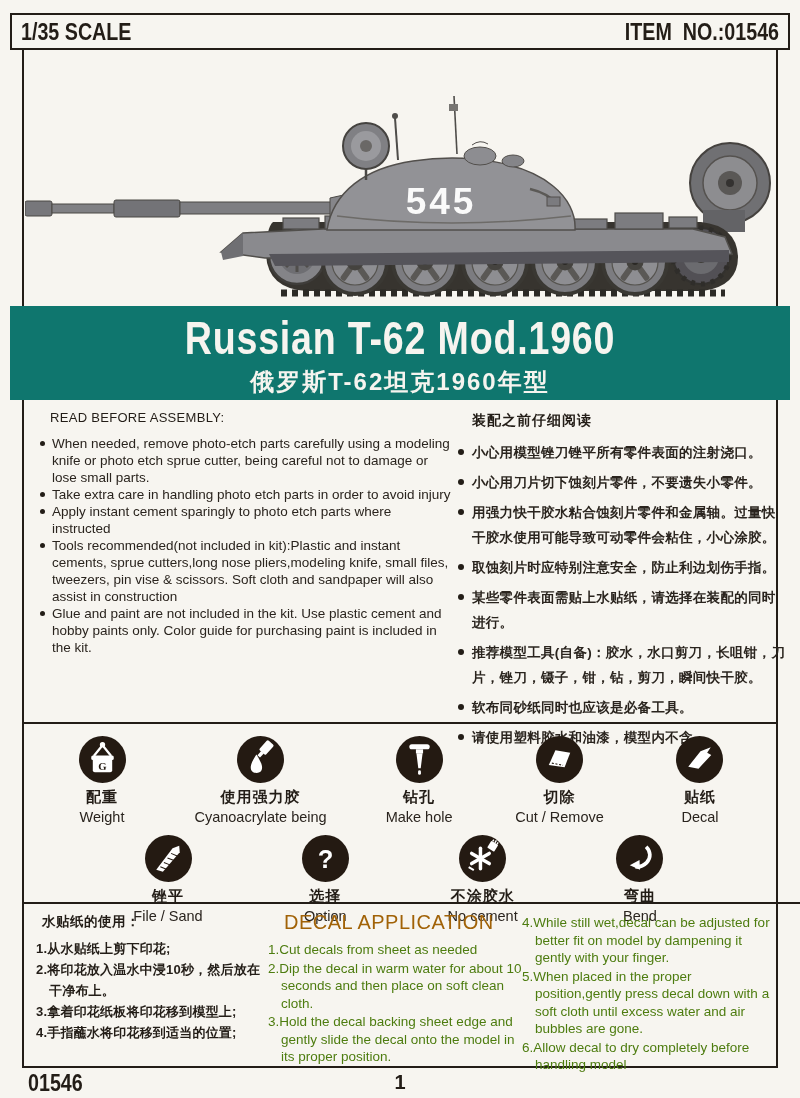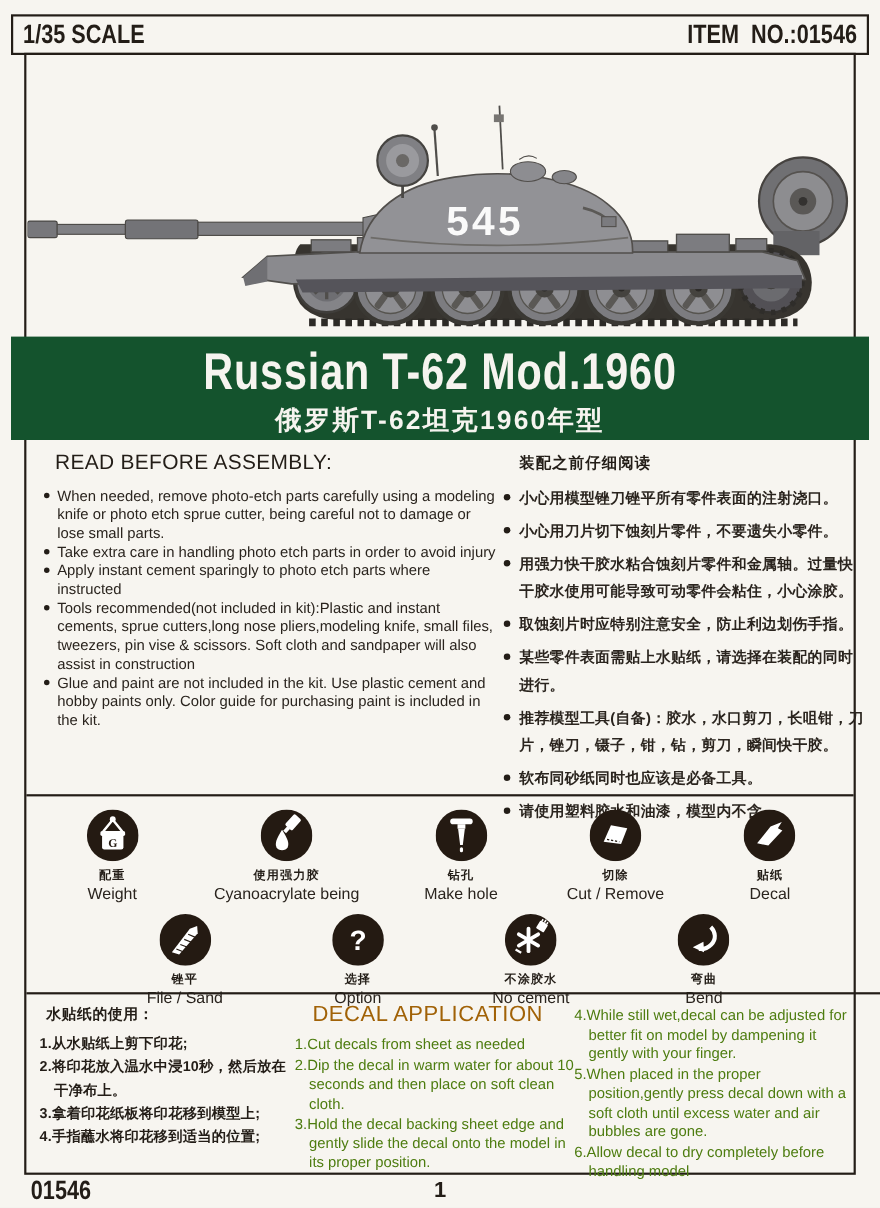--- a/index.html
+++ b/index.html
@@ -13,44 +13,44 @@
   .cond-l { display:inline-block; transform:scaleX(.82); transform-origin:left center; }
   .cond-r { display:inline-block; transform:scaleX(.82); transform-origin:right center; }
 
   
   .frame { position:absolute; left:22px; top:48px; width:756px; height:1020px; border:2px solid #231d17; }
 
   
   .tank { position:absolute; left:25px; top:90px; width:750px; height:215px; z-index:1; }
 
   
-  .title-band { position:absolute; left:10px; top:306px; width:780px; height:94px; background:#14532d;
+  .title-band { position:absolute; left:10px; top:306px; width:780px; height:94px; background:#0f766e;
     z-index:2; text-align:center; color:#f6f4ef; }
   .title-en { display:block; font-weight:bold; font-size:47px; letter-spacing:1px; margin-top:4px;
     transform:scaleX(.8); transform-origin:center; white-space:nowrap; }
   .title-zh { display:block; font-weight:bold; font-size:24px; margin-top:1px; letter-spacing:2px; }
 
   
   .rb-col-en { position:absolute; left:14px; top:354px; width:414px; }
   .rb-col-zh { position:absolute; left:432px; top:354px; width:332px; }
-  .rb-head-en { font-size:19px; letter-spacing:.3px; margin:6px 0 10px 12px; }
+  .rb-head-en { font-size:13px; letter-spacing:.3px; margin:6px 0 10px 12px; }
   .rb-head-zh { font-size:14px; font-weight:bold; margin:8px 0 10px 16px; letter-spacing:1px; }
   ul.bul { list-style:none; }
   ul.bul li { position:relative; padding-left:14px; font-size:13.5px; line-height:17px; color:#2a241e; }
   ul.bul li::before { content:""; position:absolute; left:2px; top:6px; width:5px; height:5px; border-radius:50%; background:#231d17; }
   ul.bul-zh li { padding-left:16px; font-size:13.5px; font-weight:bold; line-height:25px; margin-bottom:5px; letter-spacing:.3px; }
   ul.bul-zh li::before { width:6px; height:6px; top:9px; }
 
   
   .symbols { position:absolute; left:0; top:672px; width:752px; height:180px; border-top:2px solid #231d17; }
   .sym-row1 { display:flex; justify-content:space-between; padding:12px 28px 0 30px; }
   .sym-row2 { display:flex; justify-content:space-between; padding:10px 88px 0 96px; }
   .sym { display:flex; flex-direction:column; align-items:center; min-width:96px; }
   .sym-circle { width:47px; height:47px; display:block; }
-  .sym-zh { font-size:11px; font-weight:bold; margin-top:5px; letter-spacing:1px; }
+  .sym-zh { font-size:15px; font-weight:bold; margin-top:5px; letter-spacing:1px; }
   .sym-en { font-size:14.5px; margin-top:2px; color:#2a241e; }
 
   
   .decal { position:absolute; left:0; top:852px; width:780px; height:164px; border-top:2px solid #231d17; }
   .d-col-zh { position:absolute; left:12px; top:9px; width:234px; }
   .d-col-mid { position:absolute; left:244px; top:7px; width:258px; }
   .d-col-right { position:absolute; left:498px; top:10px; width:252px; }
   .d-head-zh { font-size:13.5px; font-weight:bold; margin:0 0 7px 6px; letter-spacing:.5px; }
   .d-head-en { font-size:20px; letter-spacing:.5px; margin:0 0 7px 16px; color:#a16207; }
   .step-zh { font-size:13px; font-weight:bold; line-height:21px; padding-left:13px; text-indent:-13px; letter-spacing:.2px; }

